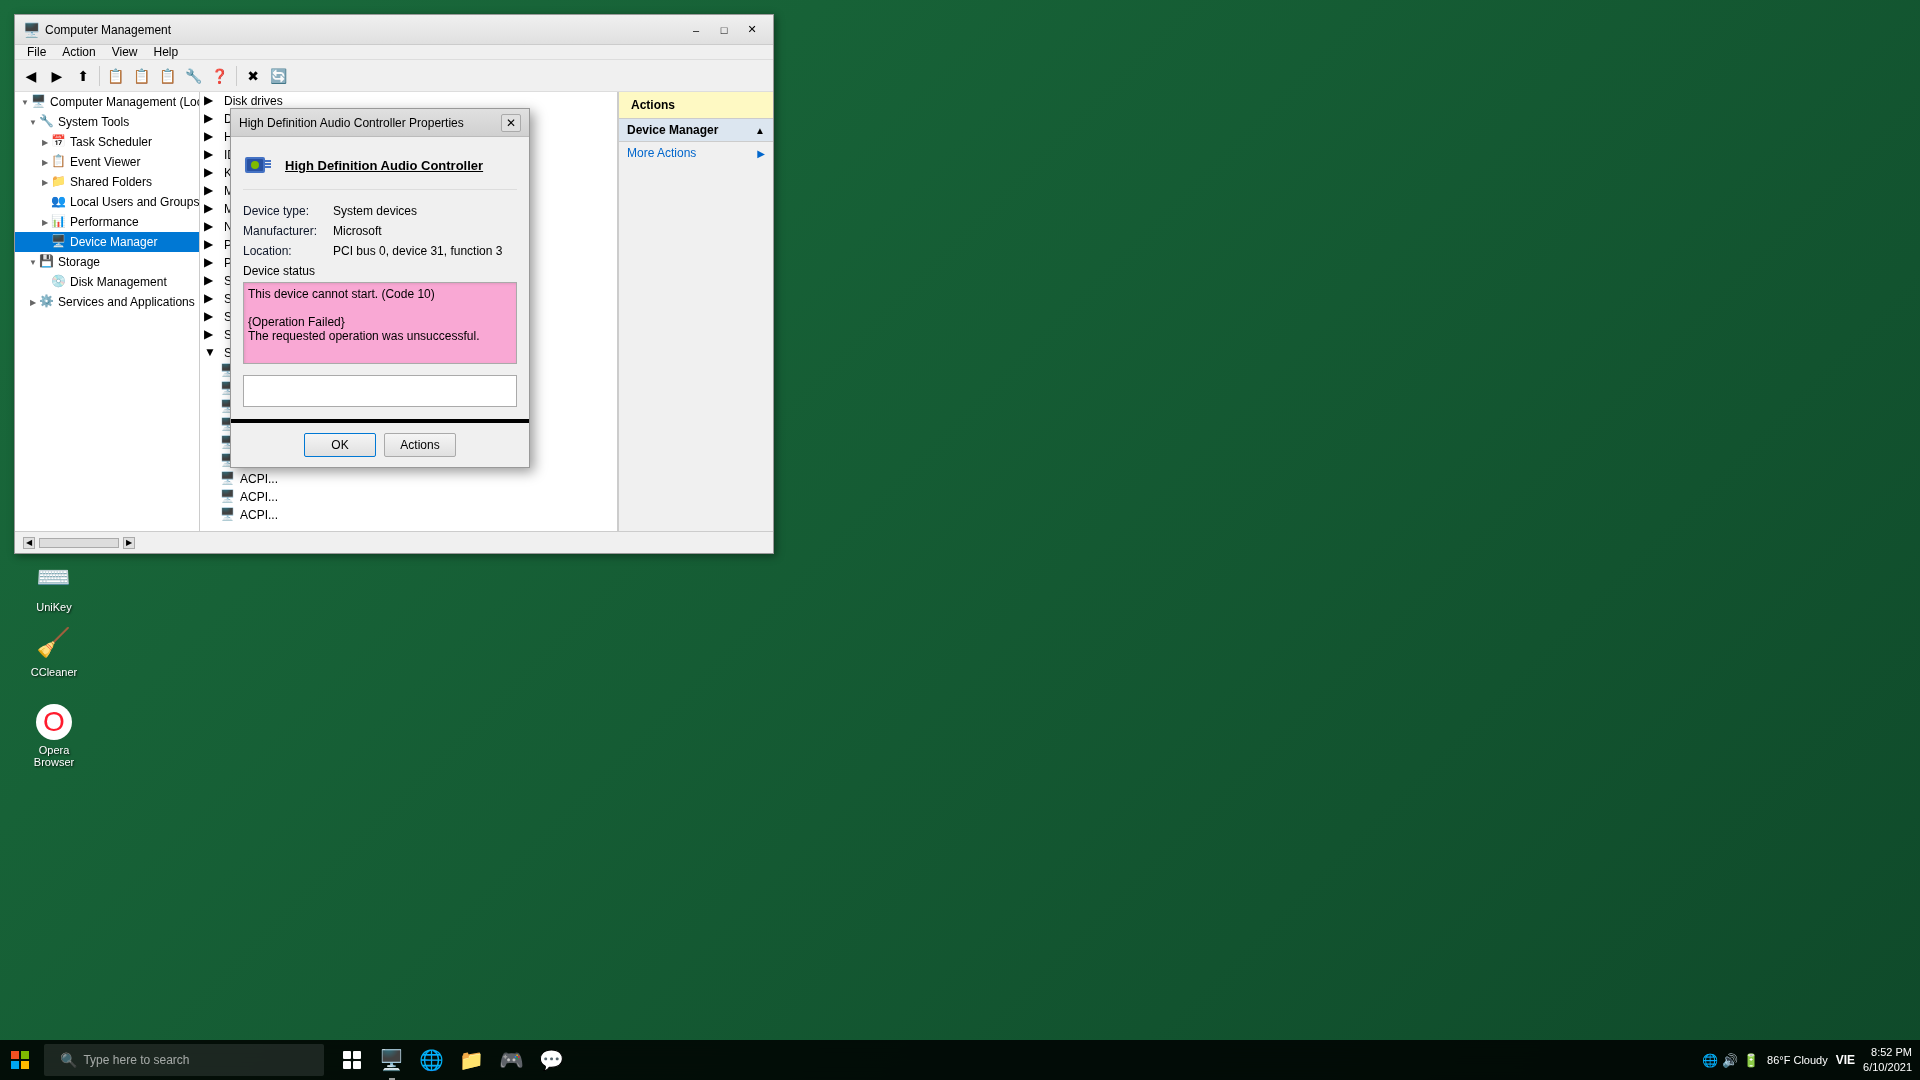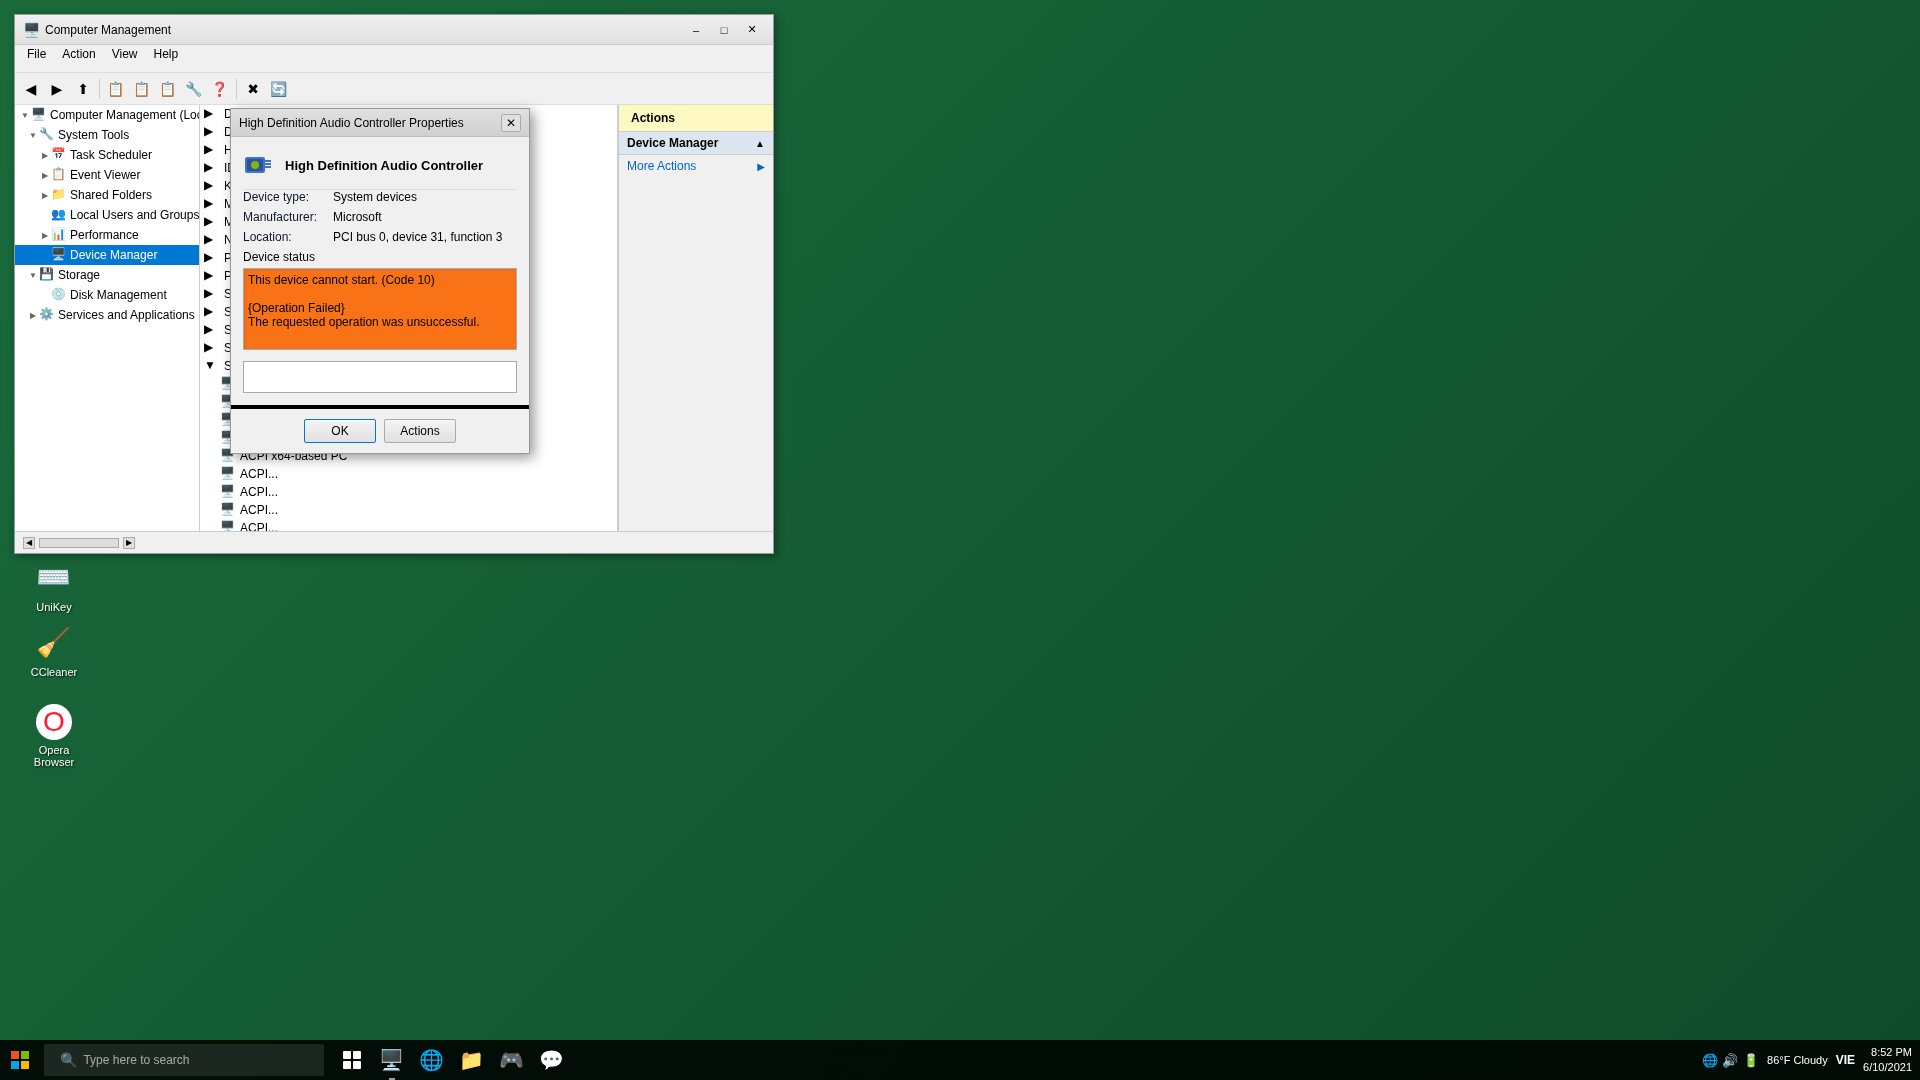--- a/index.html
+++ b/index.html
@@ -180,23 +180,24 @@
       align-items: center;
       justify-content: center;
       font-size: 11px;
       cursor: pointer;
       background: transparent;
       border: none;
     }
 
     
     .menu-bar {
-      height: 28px;
+      height: 15px;
       background: #f0f0f0;
       display: flex;
+      align-items: center;
       padding: 0 4px;
       border-bottom: 1px solid #ddd;
       flex-shrink: 0;
     }
     .menu-item {
       padding: 2px 8px;
       font-size: 12px;
       cursor: pointer;
       color: #000;
     }
@@ -414,22 +415,24 @@
       z-index: 1;
     }
 
     
     .dialog-content {
       padding: 12px;
     }
     .device-header {
       display: flex;
       align-items: center;
+      margin-bottom: 14px;
       padding-bottom: 8px;
       border-bottom: 1px solid #ddd;
+      text-decoration: underline;
     }
     .device-header .dev-icon {
       width: 32px;
       height: 32px;
       margin-right: 10px;
       font-size: 24px;
     }
     .device-header .dev-name {
       font-size: 13px;
       font-weight: bold;
@@ -449,21 +452,21 @@
       color: #000;
     }
     .device-status-label {
       font-size: 12px;
       margin-bottom: 4px;
       color: #000;
     }
     .device-status-box {
       width: 100%;
       height: 82px;
-      background: #f97316;
+      background: #f9a8d4;
       border: 1px solid #aaa;
       padding: 4px;
       font-size: 12px;
       overflow-y: auto;
       resize: none;
       font-family: 'Segoe UI', Arial, sans-serif;
       color: #000;
       box-shadow: inset 1px 1px 3px rgba(0,0,0,0.1);
     }
     .device-extra-box {

